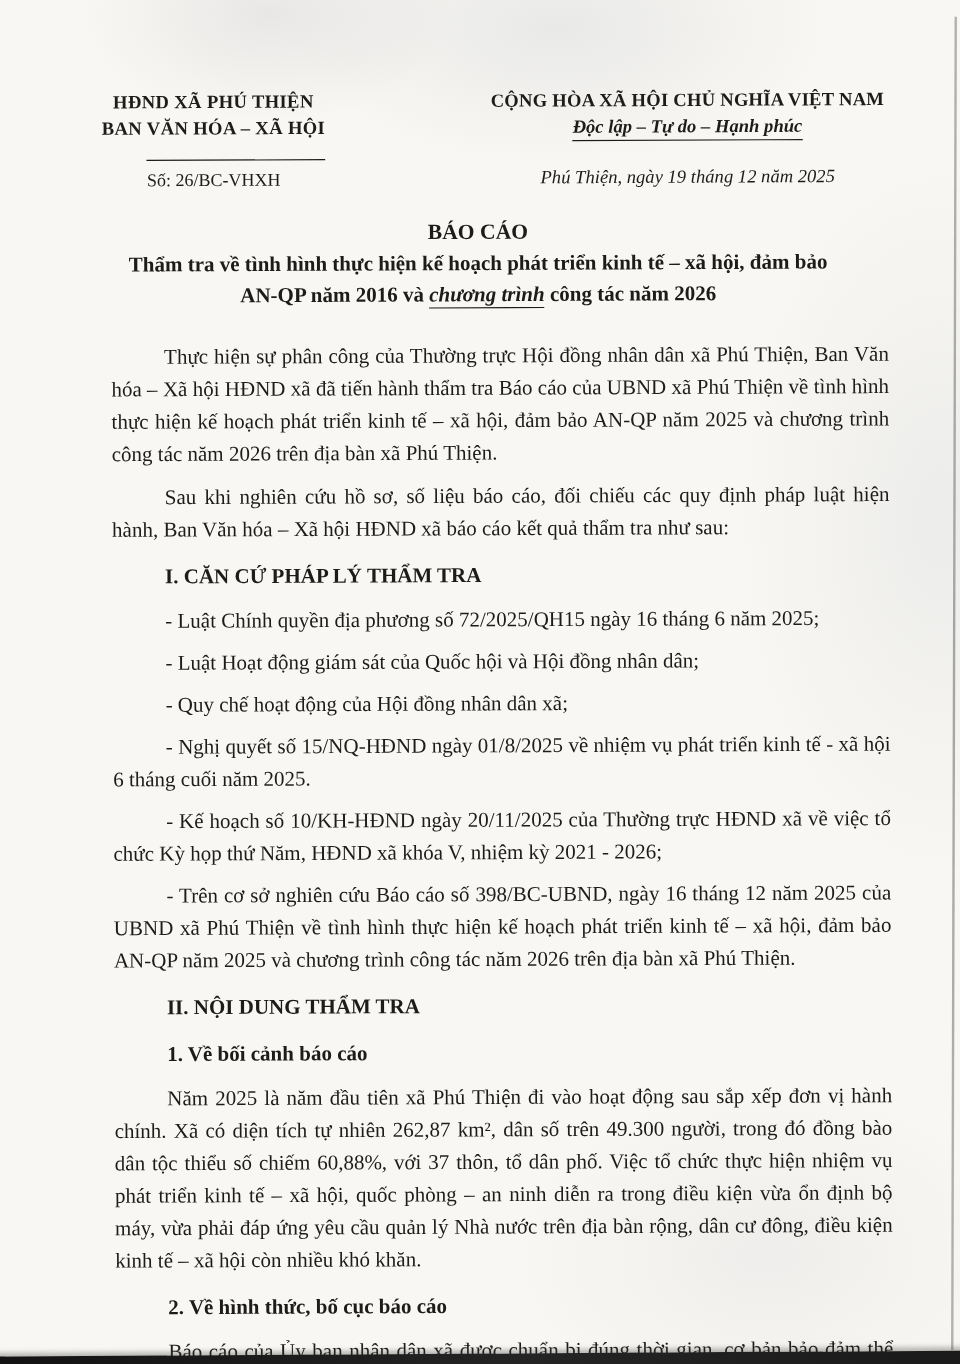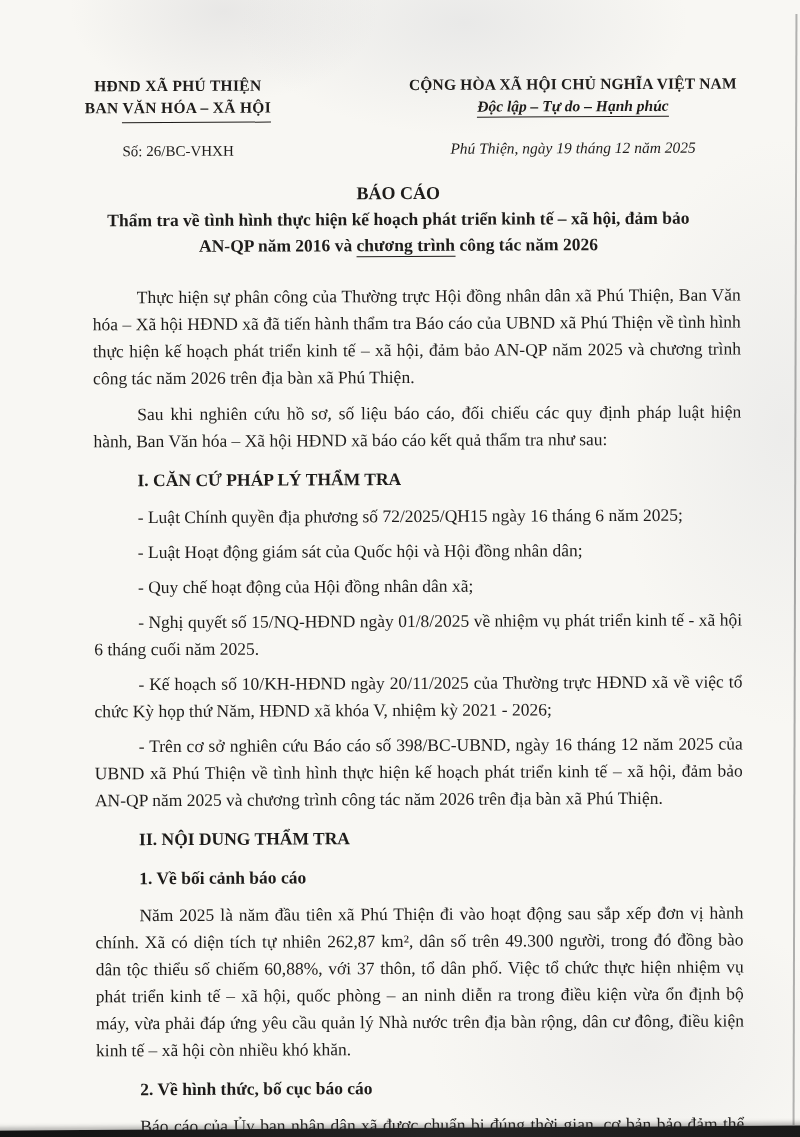--- a/index.html
+++ b/index.html
@@ -18,32 +18,32 @@
   .content{
     position:absolute;left:0;top:0;width:800px;
     transform:rotate(-0.25deg);
   }
   
   .hdr{display:flex;margin-top:76px;}
   .hdr-left{width:360px;text-align:center;}
   .hdr-right{width:430px;text-align:center;}
   .org-top{font-weight:bold;font-size:15.5px;letter-spacing:0.3px;}
   .org-bottom{font-weight:bold;font-size:15.5px;margin-top:4px;letter-spacing:0.3px;}
-  .org-underline{border-bottom:1.5px solid #1e1c1a;padding-bottom:6px;}
+  .org-underline{border-bottom:1.5px solid #1e1c1a;padding-bottom:17px;}
   .nat-title{font-weight:bold;font-size:15.5px;letter-spacing:0.2px;}
   .nat-motto{font-weight:bold;font-size:15.5px;margin-top:4px;}
   .nat-motto span{border-bottom:1.5px solid #1e1c1a;padding-bottom:2px;font-style:italic;}
   .doc-no{font-size:15px;text-align:center;width:360px;margin-top:26px;}
   .place-date{font-style:italic;font-size:15.5px;text-align:center;width:430px;margin-top:24px;}
   .hdr2{display:flex;}
   
   .title-block{text-align:center;margin-top:22px;line-height:24px;}
   .title-kind{font-weight:bold;font-size:18px;}
   .title-sub{font-weight:bold;font-size:17.5px;margin-top:2px;padding:0 60px;}
-  .u{border-bottom:1.5px solid #1e1c1a;padding-bottom:1px;}
+  .u{border-bottom:1.5px solid #1e1c1a;padding-bottom:1px;font-style:italic;}
   
   .bodytext{padding:0 58px 0 94px;margin-top:26px;font-size:17.5px;line-height:27px;text-align:justify;}
   .para{margin:0 0 9px 0;text-indent:44px;}
   .h1{font-weight:bold;margin:12px 0 10px 0;text-indent:44px;font-size:17.5px;}
   .h2{font-weight:bold;margin:12px 0 10px 0;text-indent:44px;font-size:17.5px;}
   .li{margin:0 0 8px 0;text-indent:44px;}
   
   .scan-bottom-bar{
     position:absolute;left:-6px;right:-6px;bottom:-3px;height:12px;
     background:linear-gradient(to right,#121212,#242424 55%,#1a1a1a);

